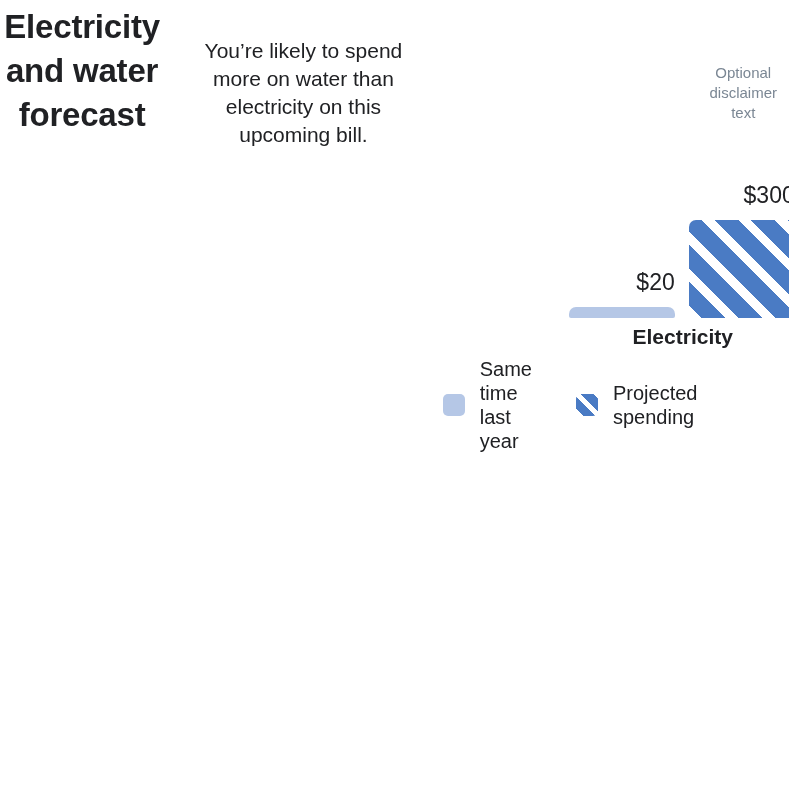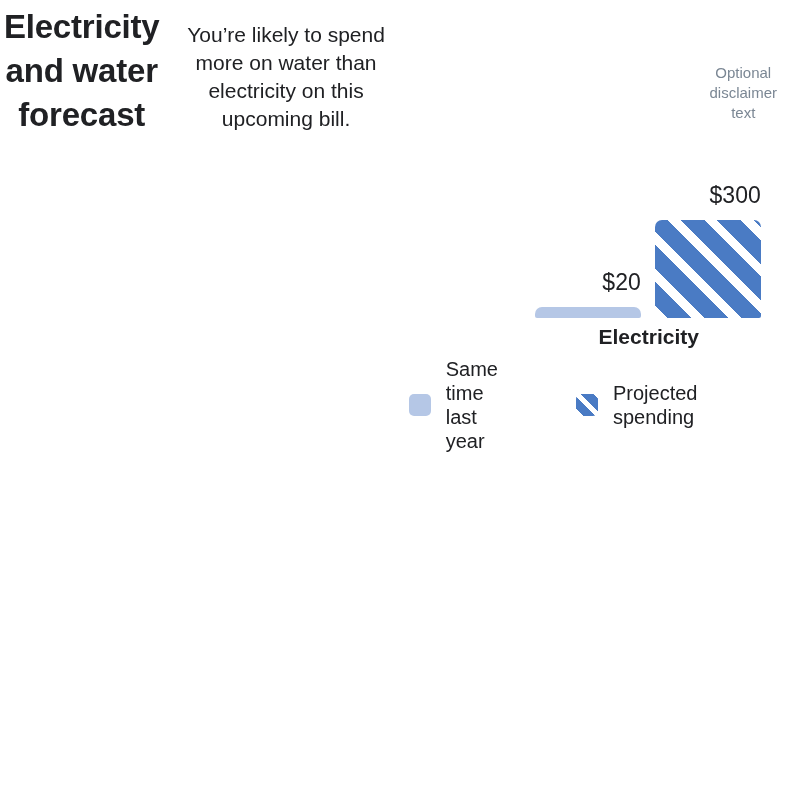--- a/index.html
+++ b/index.html
@@ -29,21 +29,21 @@
     margin: 0;
     padding-top: 5px;
     text-align: center;
     font-size: 33px;
     font-weight: bold;
     letter-spacing: -0.2px;
     line-height: 44px;
     color: #202124;
   }
   .subtitle {
-    margin: 0;
+    margin: 16px;
     padding-top: 21px;
     text-align: center;
     font-size: 21px;
     font-weight: normal;
     line-height: 28px;
     color: #202124;
   }
 
   
   .chart {
@@ -115,21 +115,21 @@
     color: #202124;
   }
   .cat-electricity { left: 120px; width: 240px; }
   .cat-water       { left: 433px; width: 240px; }
 
   
   .legend {
     display: flex;
     justify-content: center;
     align-items: center;
-    gap: 78px;
+    gap: 44px;
     margin-top: 22px;
   }
   .legend-item {
     display: flex;
     align-items: center;
     gap: 15px;
   }
   .swatch {
     width: 22px;
     height: 22px;

